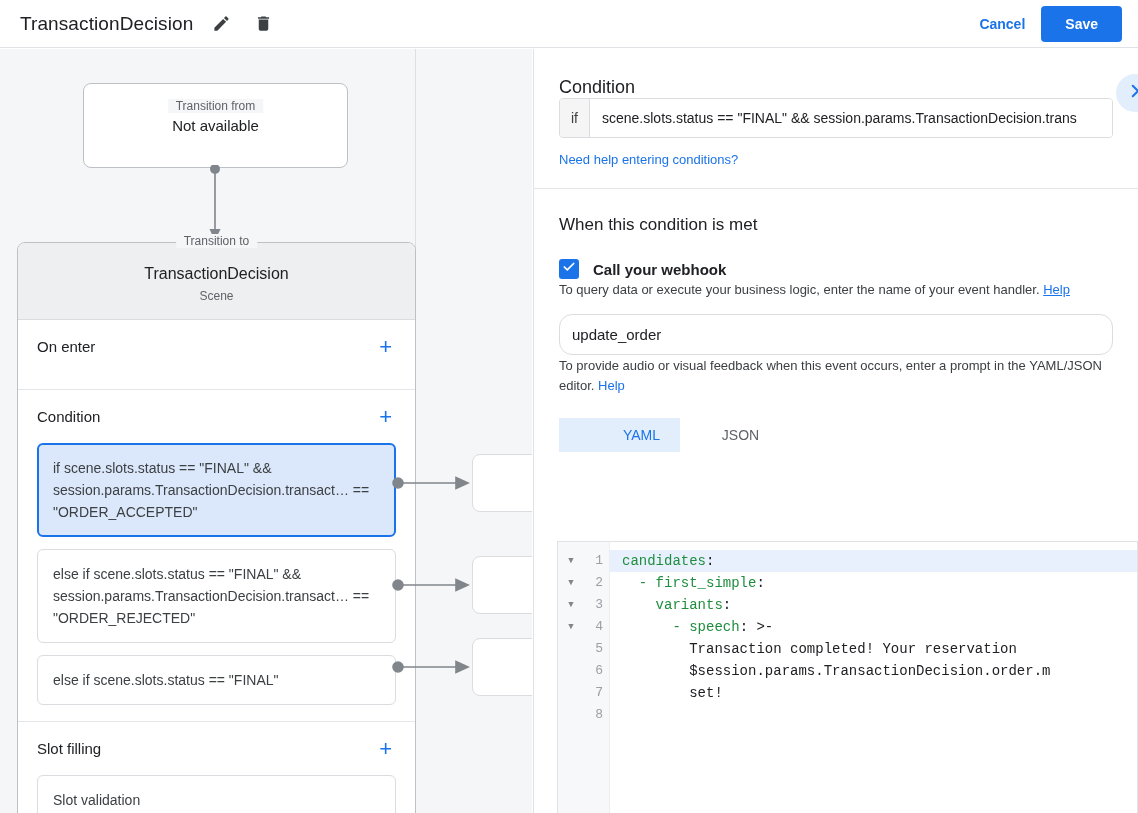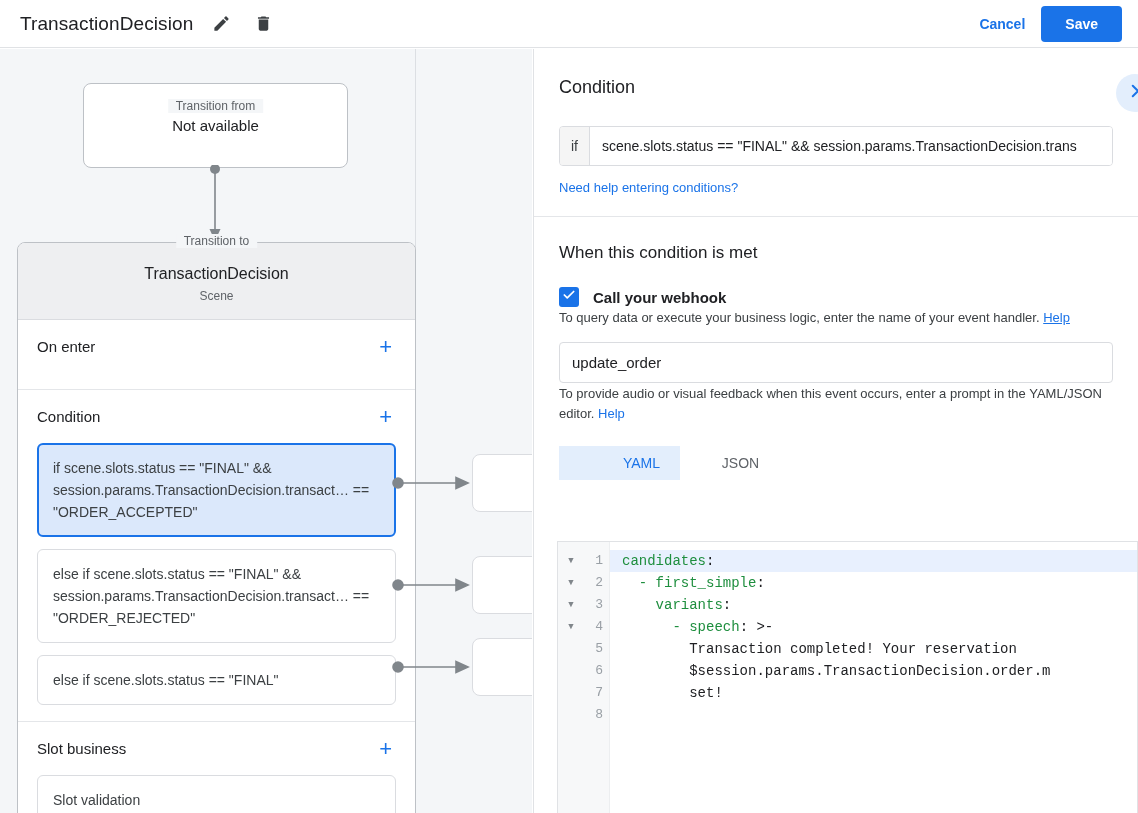--- a/index.html
+++ b/index.html
@@ -195,21 +195,20 @@
   .chevron-fab {
     position: absolute; right: -16px; top: 25px;
     width: 38px; height: 38px;
     border-radius: 50%;
     background: #e3eefc;
     display: flex; align-items: center; justify-content: center;
     cursor: pointer;
   }
   .cond-input-row {
     display: flex;
-    margin-top: 28px;
     border: 1px solid #dadce0;
     border-radius: 4px;
     height: 40px;
     overflow: hidden;
     background: #fff;
   }
   .cond-input-row .if {
     width: 30px;
     background: #f5f5f5;
     border-right: 1px solid #dadce0;
@@ -266,21 +265,21 @@
     line-height: 20px;
     margin-top: 1px;
   }
   .hint a { color: #1a73e8; text-decoration: underline; cursor: pointer; }
   .hint a.nounder { text-decoration: none; }
   .text-input {
     display: block;
     width: 100%; height: 41px;
     margin-top: 14px;
     border: 1px solid #dadce0;
-    border-radius: 4px;
+    border-radius: 13px;
     padding: 16px 12px;
     font-size: 15px; color: #202124;
     outline: none;
     font-family: "Liberation Sans", sans-serif;
     background: #fff;
   }
   .tabs {
     display: flex;
     margin-top: 22px;
   }
@@ -406,21 +405,21 @@
         <span class="label">Condition</span>
         <span class="plus">+</span>
       </div>
       <div class="cond-card selected">if scene.slots.status == "FINAL" &amp;&amp; session.params.TransactionDecision.transact… == "ORDER_ACCEPTED"</div>
       <div class="cond-card">else if scene.slots.status == "FINAL" &amp;&amp; session.params.TransactionDecision.transact… == "ORDER_REJECTED"</div>
       <div class="cond-card plain">else if scene.slots.status == "FINAL"</div>
     </div>
 
     <div class="section">
       <div class="section-head">
-        <span class="label">Slot business</span>
+        <span class="label">Slot filling</span>
         <span class="plus">+</span>
       </div>
       <div class="slot-card">Slot validation</div>
     </div>
   </div>
 
   <svg class="flow" width="532" height="764">
     <g stroke="#80868b" stroke-width="1.6" fill="#80868b">
       <circle cx="398" cy="434" r="5"></circle>
       <line x1="398" y1="434" x2="456" y2="434"></line>

